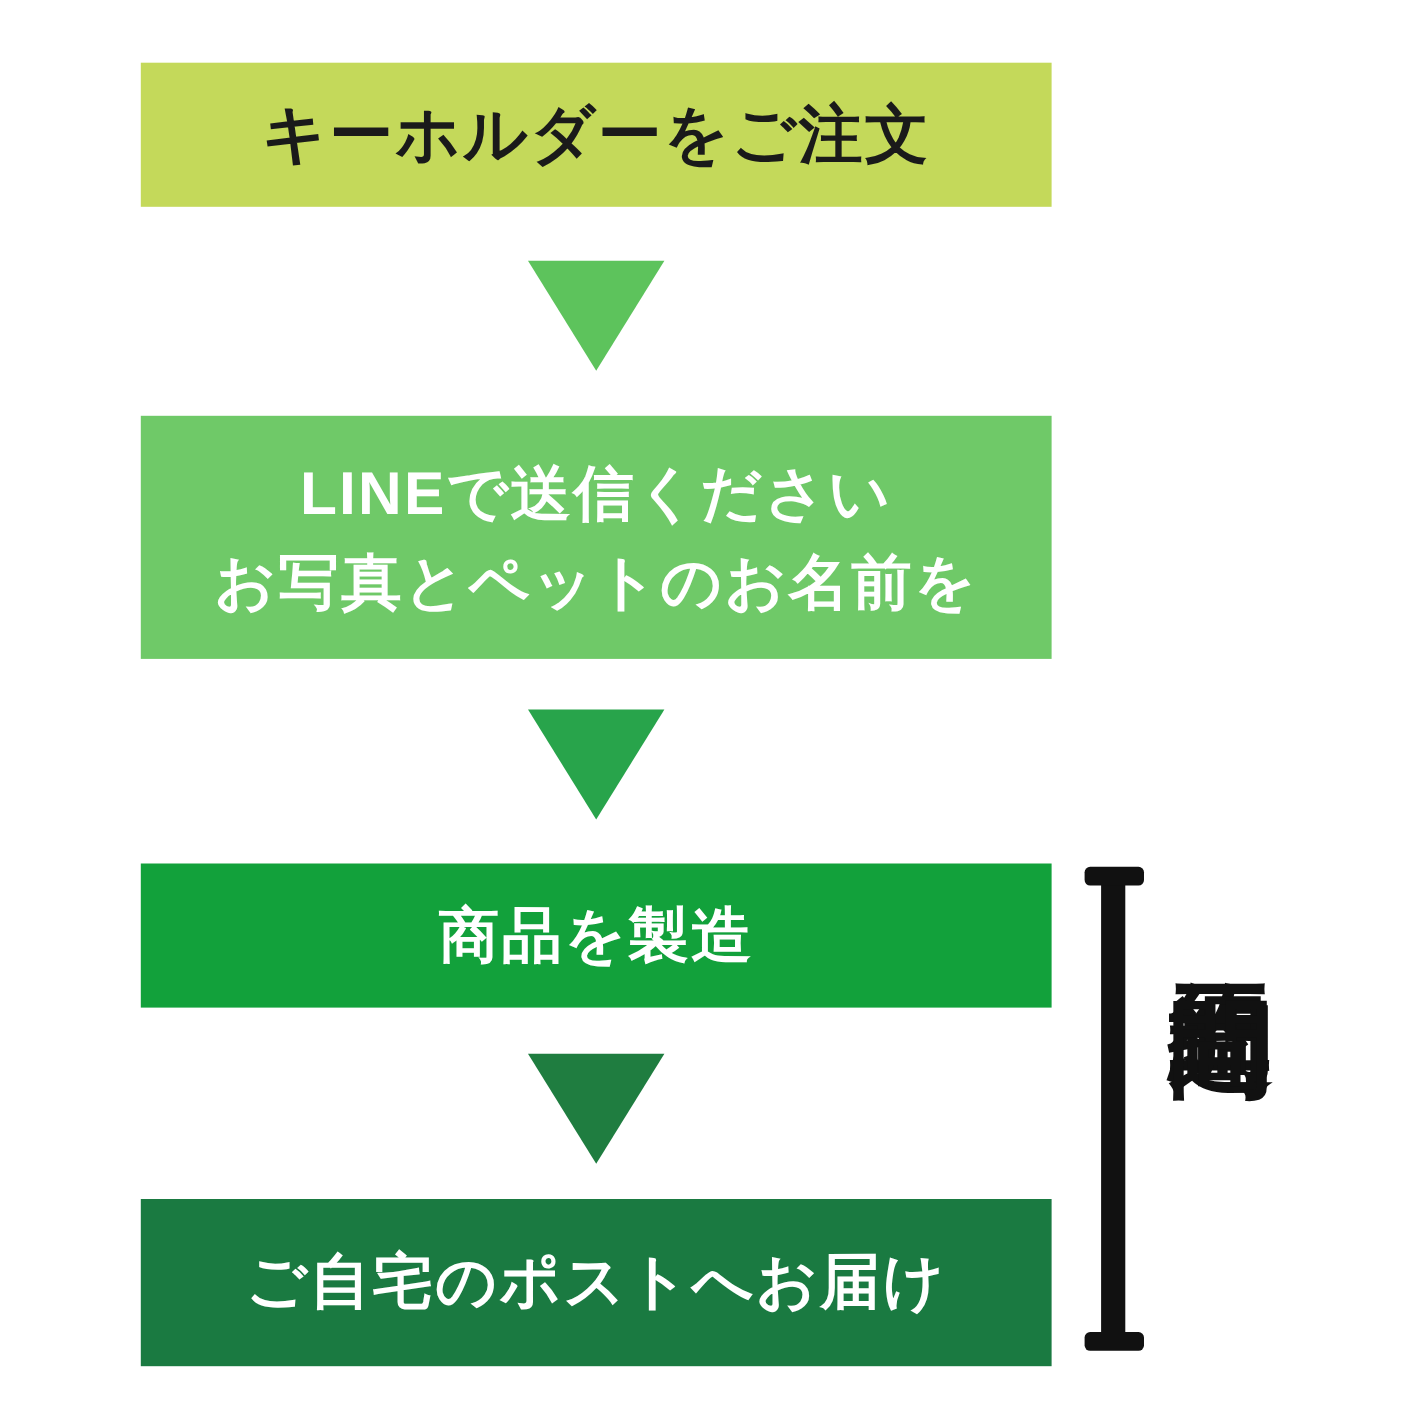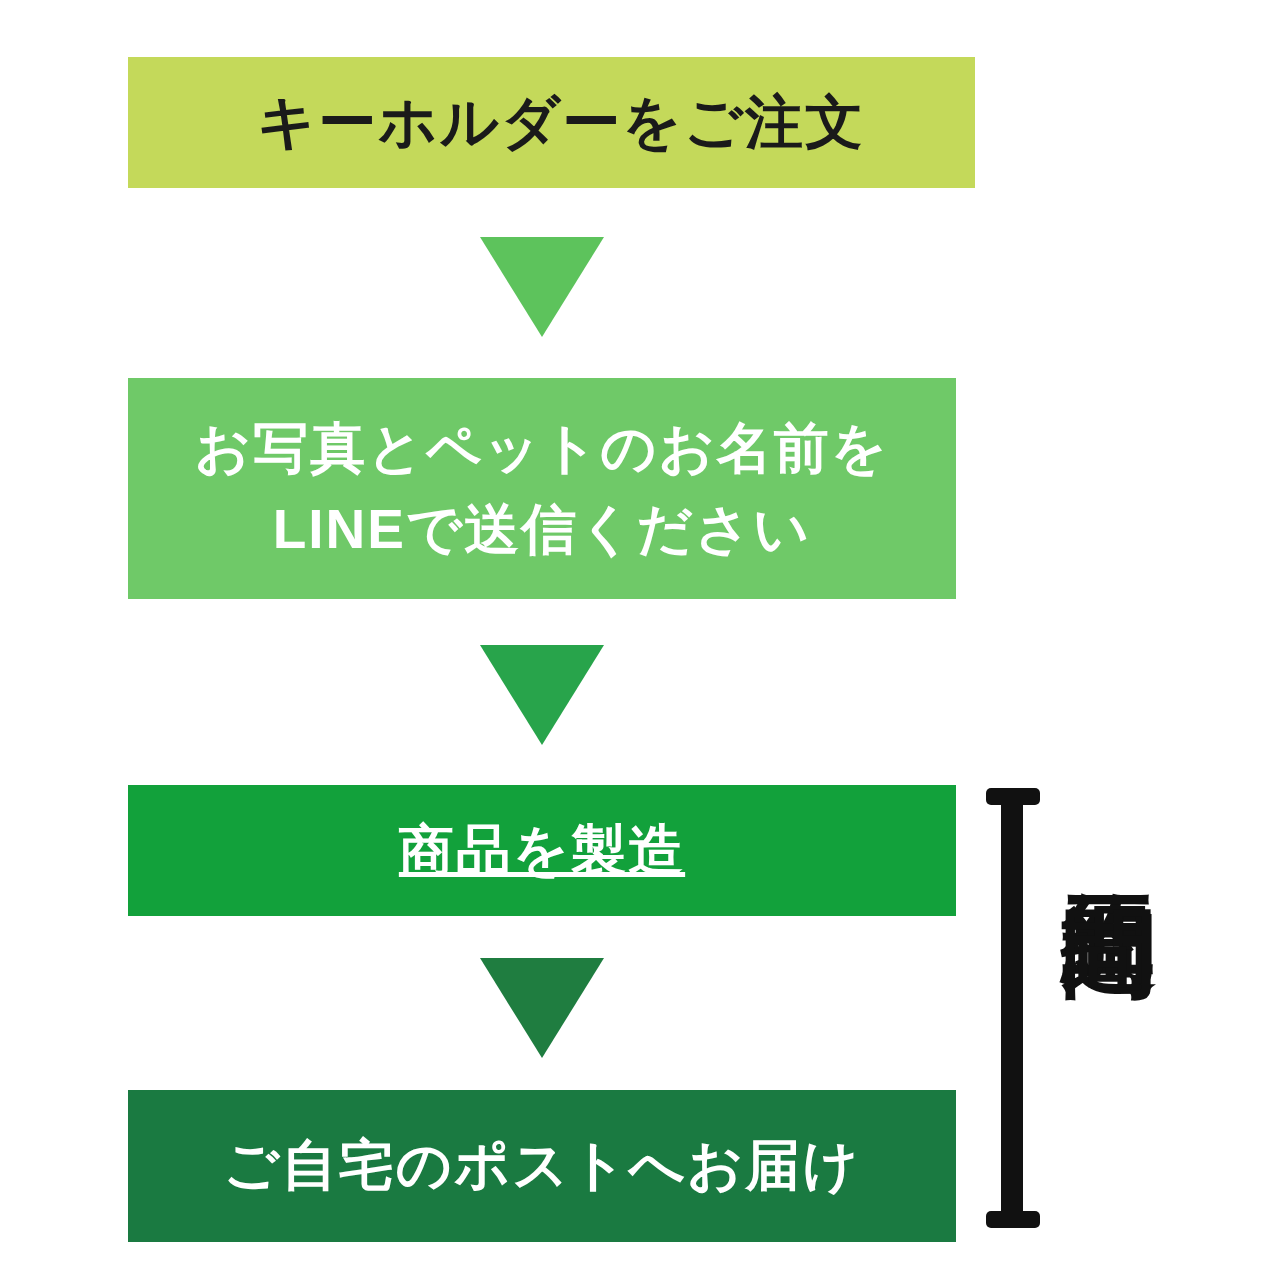--- a/index.html
+++ b/index.html
@@ -23,21 +23,21 @@
     flex-direction: column;
     align-items: center;
     justify-content: center;
     text-align: center;
     font-weight: 800;
     letter-spacing: 2px;
   }
   .box .line { display: block; }
   .box1 { top: 57px;  height: 131px; font-size: 58px; }
   .box2 { top: 378px; height: 221px; font-size: 55px; line-height: 1.0; gap: 26px; }
-  .box3 { top: 785px; height: 131px; font-size: 55px; text-decoration: underline; }
+  .box3 { top: 785px; height: 131px; font-size: 55px; }
   .box4 { top: 1090px; height: 152px; font-size: 55px; text-align: center; }
   .arrow {
     position: absolute;
     left: 480px;
     width: 0;
     height: 0;
     border-left: 62px solid transparent;
     border-right: 62px solid transparent;
     border-top: 100px solid #5dc35c;
   }
@@ -65,29 +65,29 @@
     letter-spacing: 6px;
     color: #111111;
     white-space: nowrap;
   }
 </style>
 </head>
 <body>
 
 <div class="canvas">
 
-  <div class="box box1" style="background-color: rgb(196, 217, 90); color: rgb(26, 26, 26); padding-left: 19px;">
+  <div class="box box1" style="background-color: rgb(196, 217, 90); color: rgb(26, 26, 26);">
     <span class="line">キーホルダーをご注文</span>
   </div>
 
   <div class="arrow arrow1" style="border-top-color: rgb(93, 195, 92);"></div>
 
   <div class="box box2" style="background-color: rgb(111, 201, 104); color: rgb(255, 255, 255);">
+    <span class="line">LINEで送信ください</span>
     <span class="line">お写真とペットのお名前を</span>
-    <span class="line">LINEで送信ください</span>
   </div>
 
   <div class="arrow arrow2" style="border-top-color: rgb(40, 164, 75);"></div>
 
   <div class="box box3" style="background-color: rgb(18, 161, 59); color: rgb(255, 255, 255);">
     <span class="line">商品を製造</span>
   </div>
 
   <div class="arrow arrow3" style="border-top-color: rgb(31, 125, 64);"></div>
 

